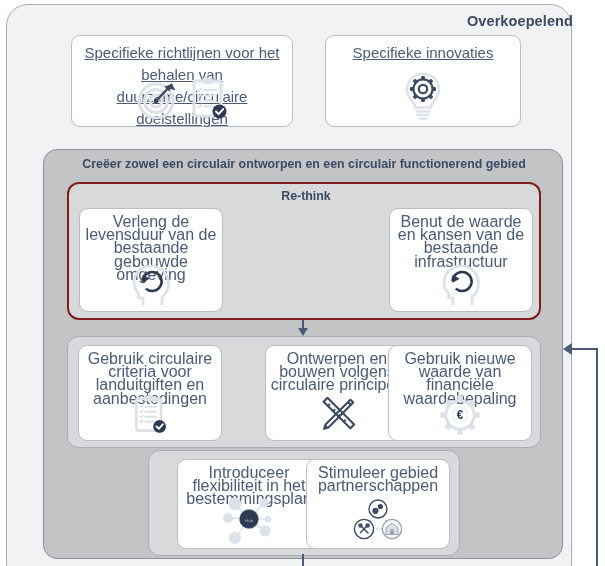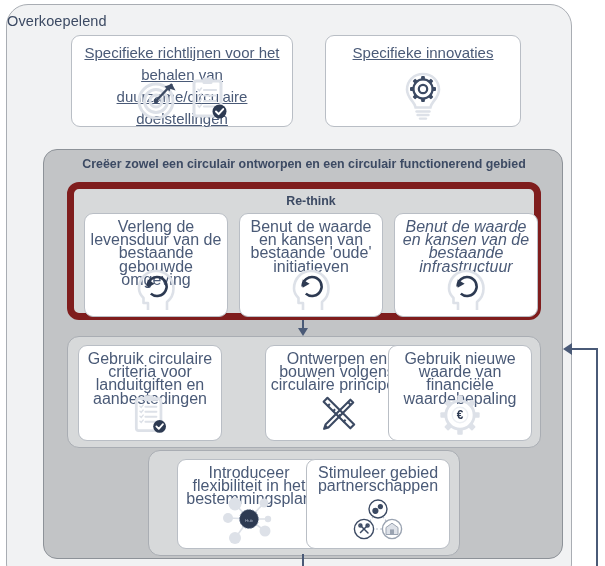--- a/index.html
+++ b/index.html
@@ -23,23 +23,23 @@
     width: 566px; height: 582px;
     background: #f1f2f3;
     border: 1px solid #a9adb3;
     border-radius: 22px;
   }
 
   .overarching-title {
     position: absolute;
     left: 0; top: 8px;
     width: 566px;
-    text-align: left;
+    text-align: right;
     font-size: 14.5px;
-    font-weight: normal;
+    font-weight: bold;
     color: #3c4a63;
     letter-spacing: .1px;
   }
 
   
   .card {
     position: absolute;
     background: #ffffff;
     border: 1px solid #b9bec5;
     border-radius: 9px;
@@ -84,21 +84,21 @@
     font-weight: bold;
     color: #3c4a63;
   }
 
   
   .rethink-group {
     position: absolute;
     left: 23px; top: 32px;
     width: 474px; height: 138px;
     background: #d7d9da;
-    border: 7px solid #7f1d1d;
+    border: 2px solid #7f1d1d;
     border-radius: 12px;
   }
   .rethink-title {
     position: absolute;
     left: 0; top: 5px; width: 474px;
     text-align: center;
     font-size: 12.4px;
     font-weight: bold;
     color: #3c4a63;
   }
@@ -110,21 +110,21 @@
     border: 1px solid #a9adb3;
     border-radius: 12px;
   }
   #row-group-2 { left: 23px; top: 186px;  width: 474px; height: 112px; }
   #row-group-3 { left: 104px; top: 300px; width: 312px; height: 106px; }
 
   
   .rt-card { top: 24px; width: 144px; height: 104px; }
   #rt-card-1 { left: 10px; }
   #rt-card-2 { left: 165px; }
-  #rt-card-3 { left: 320px; font-style: italic; }
+  #rt-card-3 { left: 320px; }
 
   .r2-card { top: 8px; width: 144px; height: 96px; }
   #r2-card-1 { left: 10px; }
   #r2-card-2 { left: 165px; margin-left: 32px; }
   #r2-card-3 { left: 320px; }
 
   .r3-card { top: 8px; width: 144px; height: 90px; }
   #r3-card-1 { left: 28px; }
   #r3-card-2 { left: 157px; }
 
@@ -272,34 +272,20 @@
                 <path d="M32 42 L32 34 C36.5 30.5 38.5 25.5 38.5 20.5 C38.5 10.5 30.5 3 21 3 C11.5 3 4 10.5 4 20.5 C4 25.5 6.5 28 8.5 30 L8.5 35 L13 35 L13 42" fill="none" stroke="#dde1e8" stroke-width="2.6" stroke-linejoin="round"></path>
                 <g fill="none" stroke="#2d3a52" stroke-width="2.6">
                   <path d="M12.6 18.5 a9.5 9.5 0 1 1 3.2 7.1"></path>
                 </g>
                 <path d="M12.6 11.5 L12.6 19.8 L19.6 15.8 Z" fill="#2d3a52"></path>
               </svg>
             </span>
           </div>
         </div>
 
-        <div class="card rt-card" id="rt-card-2">
-          <div class="card-title">Benut de waarde en kansen van bestaande 'oude' initiatieven</div>
-          <div class="icon-slot">
-            <span>
-              <svg width="42" height="44" viewBox="0 0 42 44">
-                <path d="M32 42 L32 34 C36.5 30.5 38.5 25.5 38.5 20.5 C38.5 10.5 30.5 3 21 3 C11.5 3 4 10.5 4 20.5 C4 25.5 6.5 28 8.5 30 L8.5 35 L13 35 L13 42" fill="none" stroke="#dde1e8" stroke-width="2.6" stroke-linejoin="round"></path>
-                <g fill="none" stroke="#2d3a52" stroke-width="2.6">
-                  <path d="M12.6 18.5 a9.5 9.5 0 1 1 3.2 7.1"></path>
-                </g>
-                <path d="M12.6 11.5 L12.6 19.8 L19.6 15.8 Z" fill="#2d3a52"></path>
-              </svg>
-            </span>
-          </div>
-        </div>
 
         <div class="card rt-card" id="rt-card-3">
           <div class="card-title">Benut de waarde en kansen van de bestaande infrastructuur</div>
           <div class="icon-slot">
             <span>
               <svg width="42" height="44" viewBox="0 0 42 44">
                 <path d="M32 42 L32 34 C36.5 30.5 38.5 25.5 38.5 20.5 C38.5 10.5 30.5 3 21 3 C11.5 3 4 10.5 4 20.5 C4 25.5 6.5 28 8.5 30 L8.5 35 L13 35 L13 42" fill="none" stroke="#dde1e8" stroke-width="2.6" stroke-linejoin="round"></path>
                 <g fill="none" stroke="#2d3a52" stroke-width="2.6">
                   <path d="M12.6 18.5 a9.5 9.5 0 1 1 3.2 7.1"></path>
                 </g>

